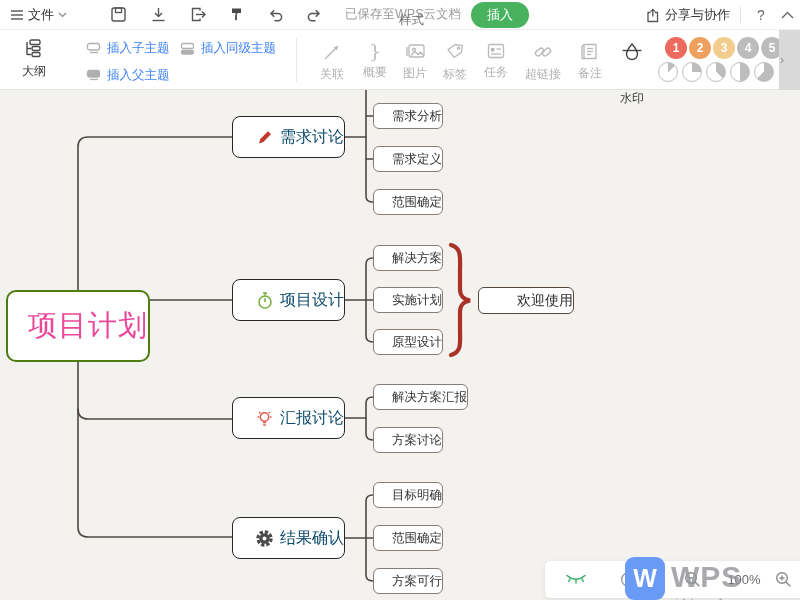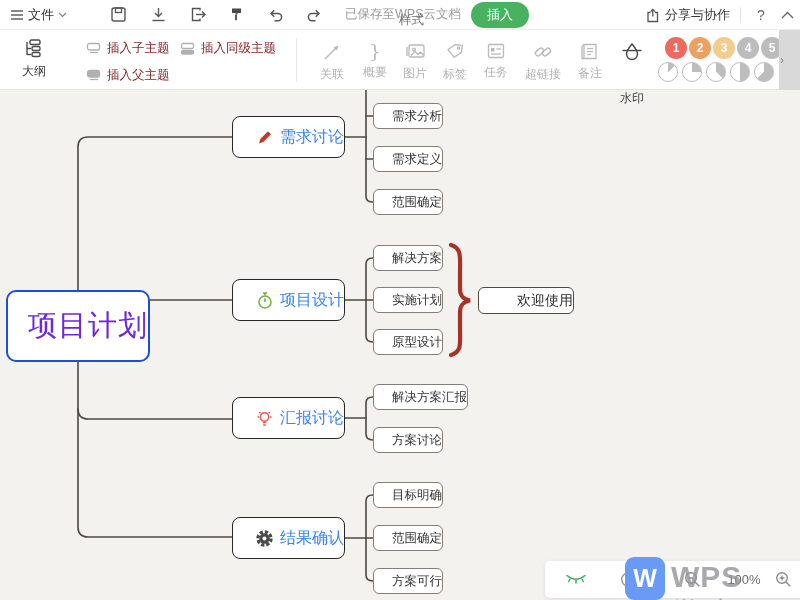--- a/index.html
+++ b/index.html
@@ -20,42 +20,42 @@
   .tb-right { position:absolute; right:6px; top:0; height:30px; display:flex; align-items:center; gap:10px; }
   .share-btn { display:flex; align-items:center; gap:5px; font-size:13px; color:#3a3a3a; cursor:pointer; }
   .tb-divider { width:1px; height:16px; background:#e0e0e0; }
   .help-btn { font-size:14px; color:#666; width:20px; text-align:center; cursor:pointer; }
 
   
   .ribbon { position:absolute; left:0; top:30px; width:800px; height:60px; background:#fff;
             border-bottom:1px solid #e3e3e3; z-index:25; }
   .big-btn { position:absolute; display:flex; flex-direction:column; align-items:center; gap:3px; cursor:pointer; }
   .big-btn .lbl { font-size:12px; color:#3a3a3a; }
-  .insline { position:absolute; display:flex; align-items:center; gap:6px; font-size:12.5px; color:#7f1d1d; cursor:pointer; }
+  .insline { position:absolute; display:flex; align-items:center; gap:6px; font-size:12.5px; color:#3b82f6; cursor:pointer; }
   .vdiv { position:absolute; width:1px; background:#e8e8e8; }
   .tool-btn { position:absolute; width:44px; display:flex; flex-direction:column; align-items:center; gap:4px; cursor:pointer; }
   .tool-btn .lbl { font-size:12px; color:#b2b2b2; white-space:nowrap; }
   .tool-btn.enabled .lbl { color:#3a3a3a; }
   .brace-glyph { font-size:19px; color:#b9b9b9; font-family:"DejaVu Serif",serif; line-height:18px; }
   .marker { position:absolute; width:22px; height:22px; border-radius:50%; color:#fff; font-size:12px;
             font-weight:bold; display:flex; align-items:center; justify-content:center; cursor:pointer; }
   .pie { position:absolute; width:20px; height:20px; border-radius:50%; border:1.8px solid #bdbdbd; cursor:pointer; }
   .expand-strip { position:absolute; right:0; top:30px; width:21px; height:60px; background:#d9d9d9;
                   display:flex; align-items:center; cursor:pointer; z-index:26; }
   .expand-strip .chev { color:#8a8a8a; font-size:12px; margin-left:1px; }
 
   
   .canvas { position:absolute; left:0; top:90px; width:800px; height:510px; background:#f3f2ef; }
   .canvas svg.connectors { position:absolute; left:0; top:0; }
   .node { position:absolute; background:#fff; display:flex; align-items:center; justify-content:flex-end;
           cursor:pointer; }
-  .root-node { left:6px; top:200px; width:144px; height:72px; border:2px solid #1d4ed8; border-radius:10px;
-               font-size:29px; color:#6d28d9; letter-spacing:1px; }
+  .root-node { left:6px; top:200px; width:144px; height:72px; border:2px solid #4d7c0f; border-radius:10px;
+               font-size:29px; color:#ec4899; letter-spacing:1px; }
   .branch-node { left:232px; width:113px; height:42px; border:1.6px solid #262626; border-radius:8px;
-                 font-size:16px; color:#3b82f6; gap:6px; }
+                 font-size:16px; color:#0c4a6e; gap:6px; }
   .child-node { left:373px; width:70px; height:26px; border:1.4px solid #877d74; border-radius:6px;
                 font-size:12.5px; color:#333; }
   .child-wide { width:95px; }
   .summary-node { left:478px; top:197px; width:96px; height:27px; border:1.6px solid #55493d; border-radius:6px;
                   font-size:14px; color:#2b2b2b; }
   .node-icon { display:flex; align-items:center; }
 
   
   .bottombar { position:absolute; left:545px; top:561px; width:260px; height:37px; background:#fff;
                border-radius:5px; box-shadow:0 1px 4px rgba(0,0,0,.10); z-index:40;

